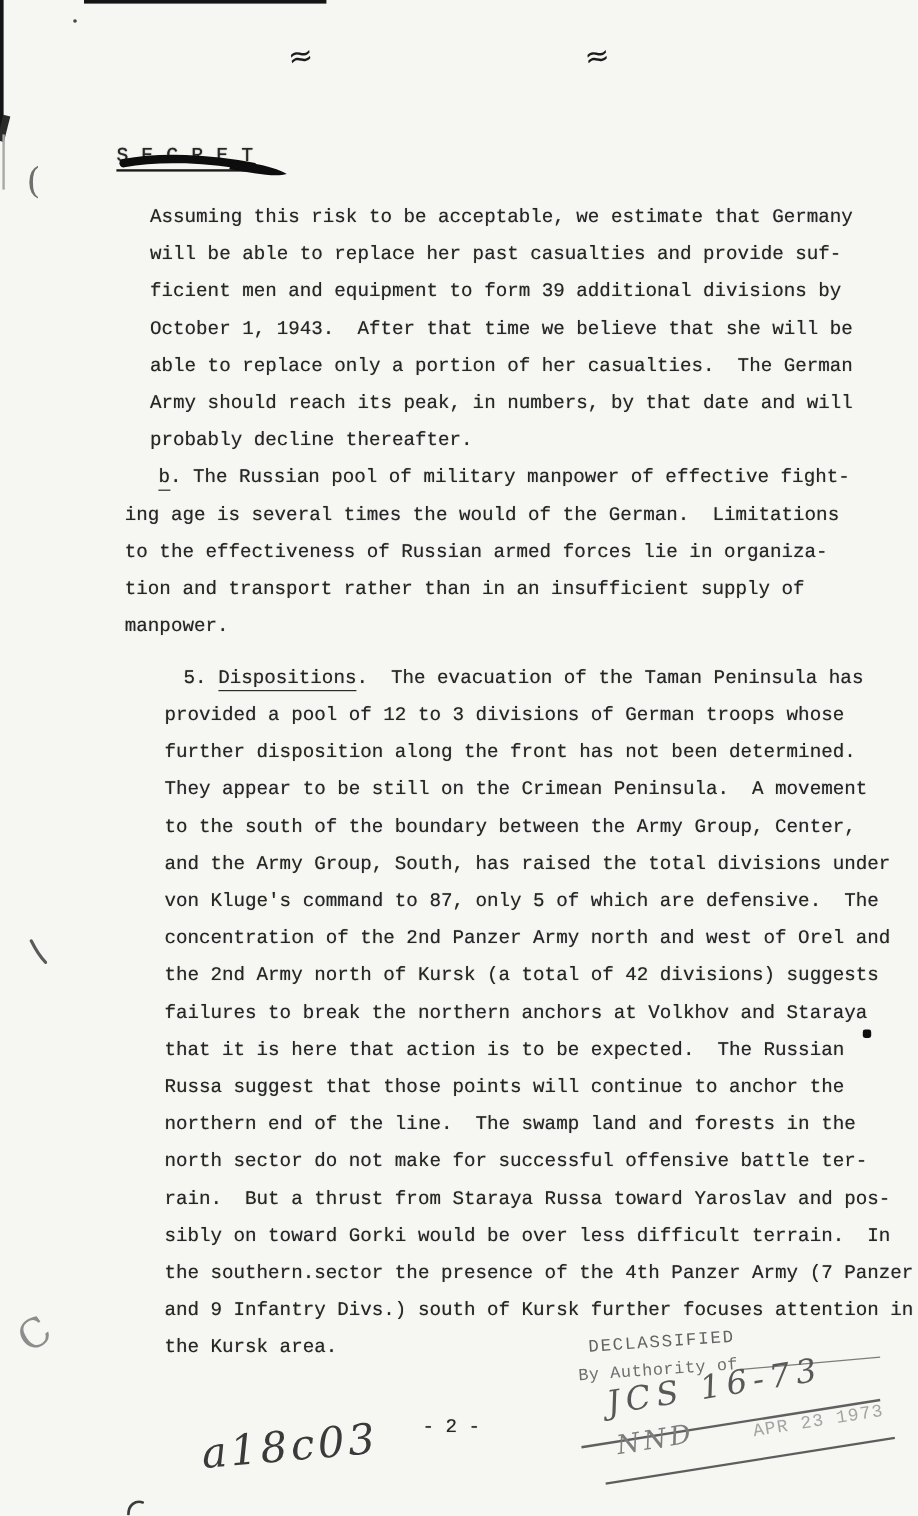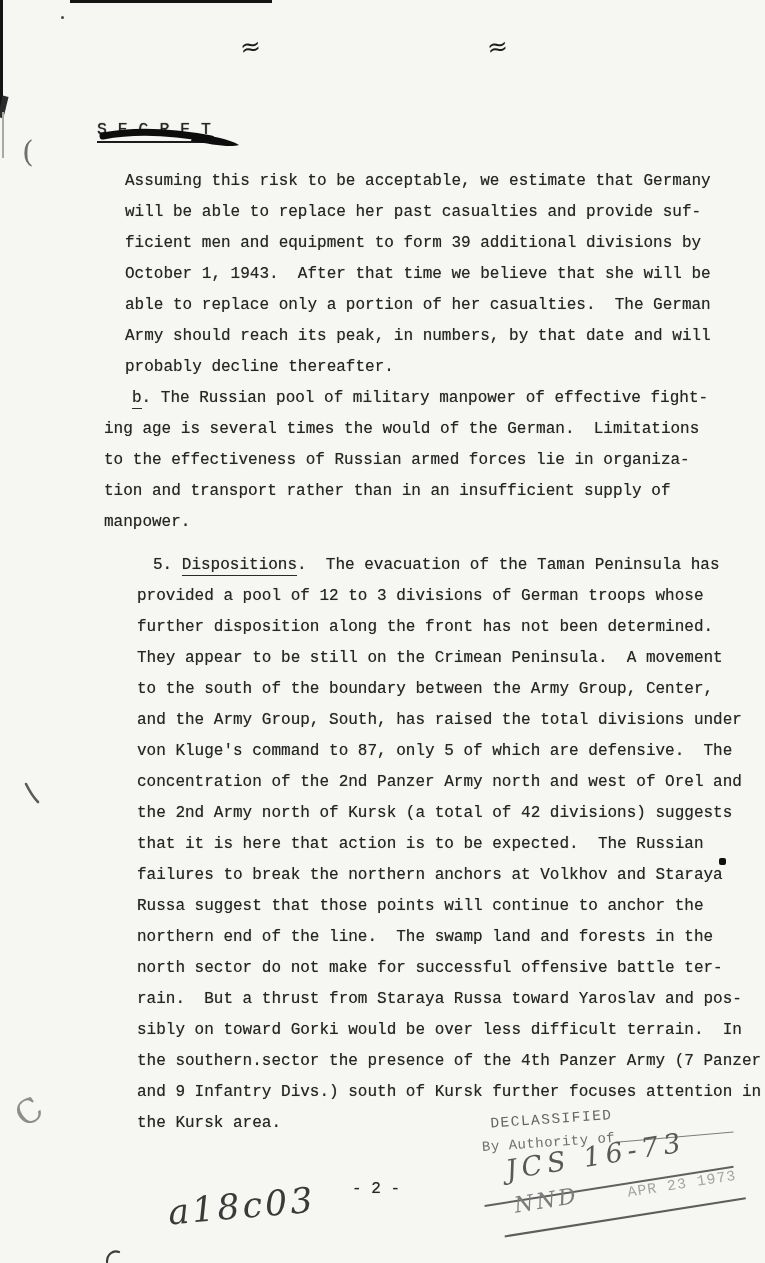--- a/index.html
+++ b/index.html
@@ -110,22 +110,22 @@
     <div class="tl first-5"><span>5. </span><span class="ul">Dispositions</span><span>.  The evacuation of the Taman Peninsula has</span></div>
     <div>
         <div class="tl">provided a pool of 12 to 3 divisions of German troops whose</div>
         <div class="tl">further disposition along the front has not been determined.</div>
         <div class="tl">They appear to be still on the Crimean Peninsula.  A movement</div>
         <div class="tl">to the south of the boundary between the Army Group, Center,</div>
         <div class="tl">and the Army Group, South, has raised the total divisions under</div>
         <div class="tl">von Kluge's command to 87, only 5 of which are defensive.  The</div>
         <div class="tl">concentration of the 2nd Panzer Army north and west of Orel and</div>
         <div class="tl">the 2nd Army north of Kursk (a total of 42 divisions) suggests</div>
+        <div class="tl">failures to break the northern anchors at Volkhov and Staraya</div>
         <div class="tl">that it is here that action is to be expected.  The Russian</div>
-        <div class="tl">failures to break the northern anchors at Volkhov and Staraya</div>
         <div class="tl">Russa suggest that those points will continue to anchor the</div>
         <div class="tl">northern end of the line.  The swamp land and forests in the</div>
         <div class="tl">north sector do not make for successful offensive battle ter-</div>
         <div class="tl">rain.  But a thrust from Staraya Russa toward Yaroslav and pos-</div>
         <div class="tl">sibly on toward Gorki would be over less difficult terrain.  In</div>
         <div class="tl">the southern.sector the presence of the 4th Panzer Army (7 Panzer</div>
         <div class="tl">and 9 Infantry Divs.) south of Kursk further focuses attention in</div>
         <div class="tl">the Kursk area.</div>
       </div>
   </div>

